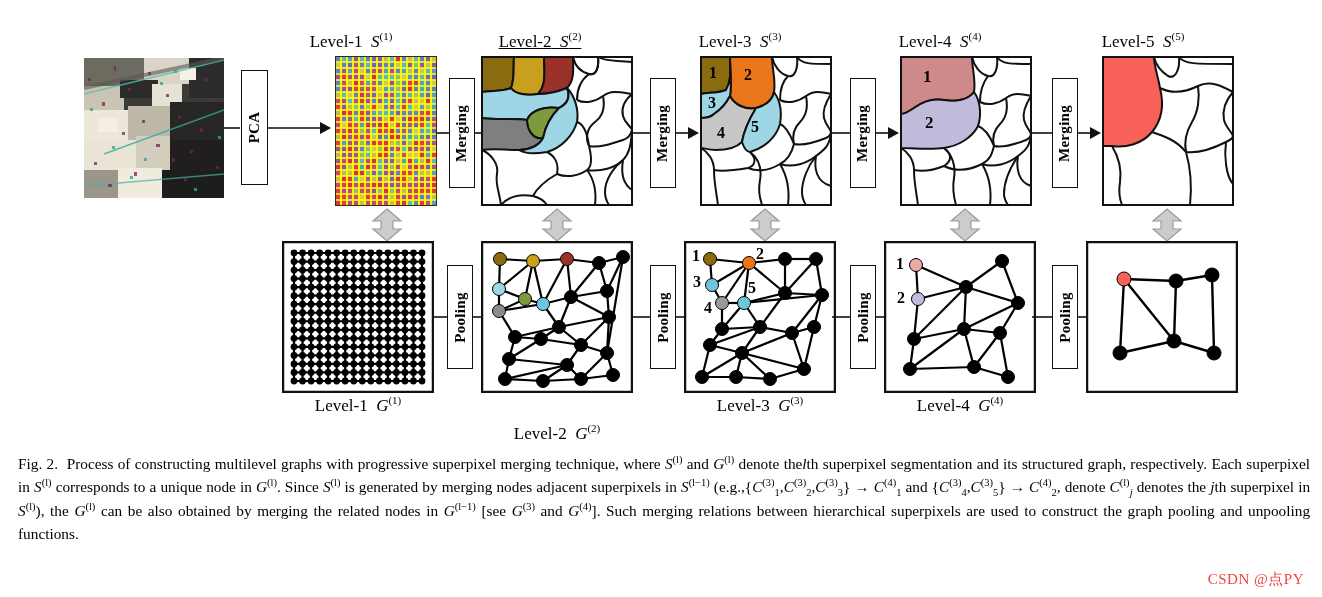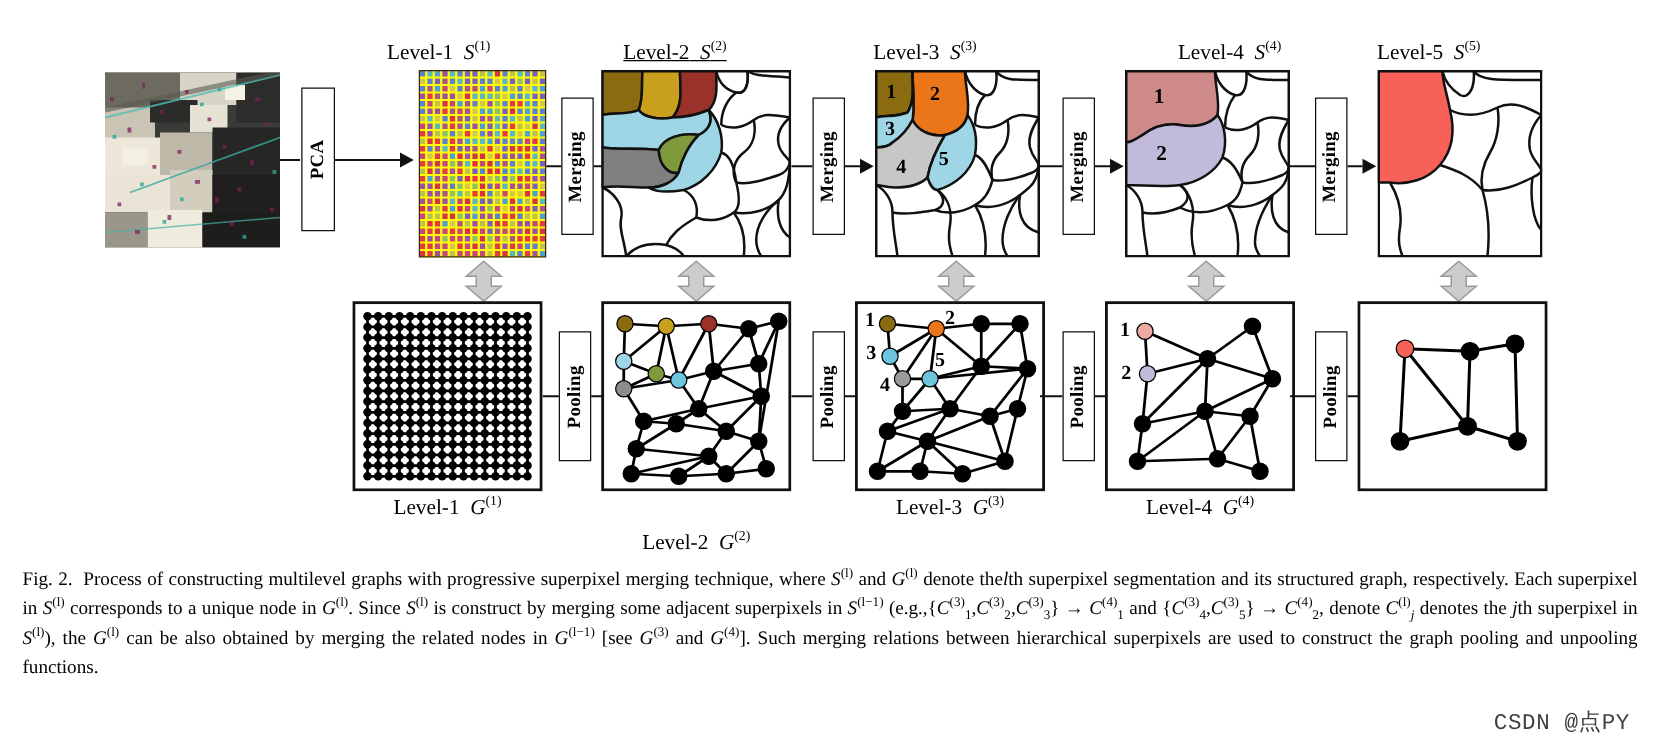--- a/index.html
+++ b/index.html
@@ -14,22 +14,22 @@
         display:flex;align-items:center;justify-content:center;}
   .vbox span{display:block;transform:rotate(-90deg);white-space:nowrap;font-weight:bold;font-size:15px;
              font-family:"Liberation Serif",serif;letter-spacing:0.3px;}
 
   .caption{position:absolute;left:18px;top:452px;width:1292px;font-size:15.3px;line-height:1.52;
            text-align:justify;font-family:"Liberation Serif",serif;}
   .caption .it{font-style:italic;}
   .caption .cal{font-style:italic;font-family:"Liberation Serif",serif;}
   sup,sub{font-size:10.5px;line-height:0;}
 
-  .watermark{position:absolute;right:18px;bottom:8px;font-family:Liberation Mono, monospace;
-             font-size:18px;color:#404040;letter-spacing:0.5px;}
+  .watermark{position:absolute;right:18px;bottom:8px;font-family:Liberation Serif, serif;
+             font-size:15px;color:#ef4444;letter-spacing:0.5px;}
   svg{display:block;}
 </style>
 </head>
 <body>
 
 <div class="fig">
 
   <div class="panel" style="left:84px;top:58px;">
     <svg width="140" height="140" viewBox="0 0 140 140">
       <defs>
@@ -646,21 +646,21 @@
 
   <div class="vbox" style="left:850px;top:78px;width:26px;height:110px;">
     <span>Merging</span>
   </div>
   <svg class="panel" style="left:832px;top:125px;" width="68" height="16">
     <line x1="0" y1="8" x2="18" y2="8" stroke="#111" stroke-width="1.6"></line>
     <line x1="44" y1="8" x2="56" y2="8" stroke="#111" stroke-width="1.6"></line>
     <polygon points="56,2 67,8 56,14" fill="#111"></polygon>
   </svg>
 
-  <div class="lbl" style="left:855px;top:32px;width:170px;text-align:right;">
+  <div class="lbl" style="left:855px;top:32px;width:170px;">
     <span>Level-4</span>&nbsp;
     <span class="sym">S</span><sup>(4)</sup>
   </div>
   <div class="panel" style="left:900px;top:56px;">
     <svg width="132" height="150" viewBox="0 0 132 150">
       <rect x="1" y="1" width="130" height="148" fill="#fff" stroke="#111" stroke-width="2"></rect>
       <g stroke="#111" stroke-width="2" fill="none" stroke-linejoin="round">
         <path d="M1,1 L72,1 C72,12 76,24 74,36 C68,44 56,46 44,44 C32,42 22,46 14,52 C8,56 4,58 1,58 Z" fill="#cd8a88"></path>
         <path d="M1,58 C4,58 8,56 14,52 C22,46 32,42 44,44 C56,46 68,44 74,36 C80,44 82,58 78,70 C72,82 58,90 44,92 C30,94 14,92 1,92 Z" fill="#c2bada"></path>
         <path d="M72,1 C74,10 80,18 88,20 C96,22 98,10 97,1"></path>
@@ -1318,21 +1318,21 @@
 <div class="caption">
   <span>Fig. 2.</span>&nbsp;&nbsp;<span>Process of constructing multilevel graphs with progressive superpixel merging technique, where</span>
   <span class="cal">S</span><sup>(l)</sup>
   <span>and</span>
   <span class="cal">G</span><sup>(l)</sup>
   <span>denote the</span><span class="it">l</span><span>th superpixel segmentation and its structured graph, respectively. Each superpixel in</span>
   <span class="cal">S</span><sup>(l)</sup>
   <span>corresponds to a unique node in</span>
   <span class="cal">G</span><sup>(l)</sup><span>. Since</span>
   <span class="cal">S</span><sup>(l)</sup>
-  <span>is construct by merging some adjacent superpixels in</span>
+  <span>is generated by merging nodes adjacent superpixels in</span>
   <span class="cal">S</span><sup>(l−1)</sup>
   <span>(e.g.,</span><span>{</span><span class="cal">C</span><sup>(3)</sup><sub>1</sub>,<span class="cal">C</span><sup>(3)</sup><sub>2</sub>,<span class="cal">C</span><sup>(3)</sup><sub>3</sub><span>}</span>
   <span>→</span> <span class="cal">C</span><sup>(4)</sup><sub>1</sub>
   <span>and</span> <span>{</span><span class="cal">C</span><sup>(3)</sup><sub>4</sub>,<span class="cal">C</span><sup>(3)</sup><sub>5</sub><span>}</span>
   <span>→</span> <span class="cal">C</span><sup>(4)</sup><sub>2</sub><span>, denote</span>
   <span class="cal">C</span><sup>(l)</sup><sub class="it">j</sub>
   <span>denotes the</span> <span class="it">j</span><span>th  superpixel in</span>
   <span class="cal">S</span><sup>(l)</sup><span>), the</span>
   <span class="cal">G</span><sup>(l)</sup>
   <span>can be also obtained by merging the related nodes in</span>

